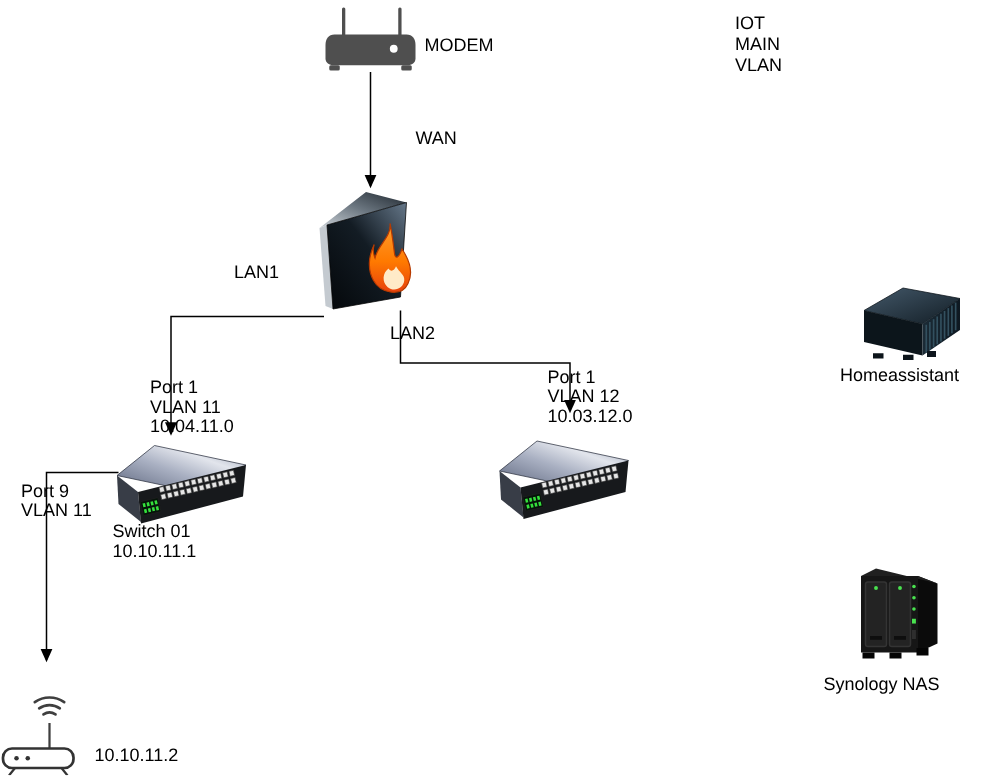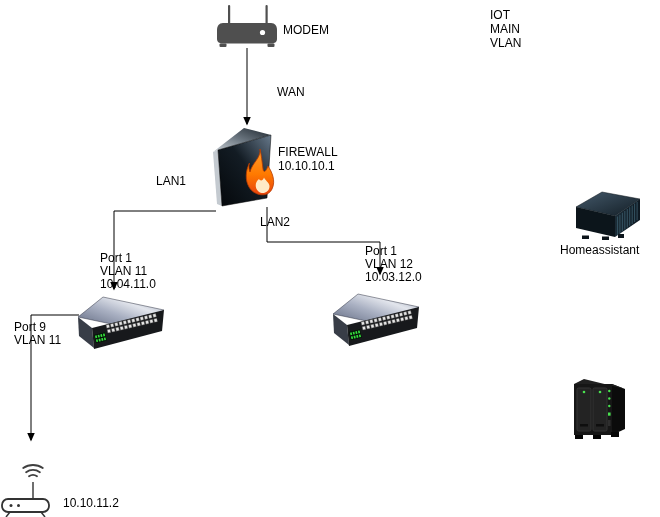--- a/index.html
+++ b/index.html
@@ -125,43 +125,43 @@
       </linearGradient>
     </defs>
     <polygon points="11,34 16,32 20,88 15,86" fill="#c4cad0"></polygon>
     <polygon points="11,34 42,10 69,17 16,32" fill="url(#fwTop)"></polygon>
     <polygon points="16,32 69,17 65,80 20,88" fill="url(#fwFront)" stroke="#000" stroke-width="0.5"></polygon>
     <g transform="translate(44,31)">
       <path d="M14,0 C15,9 6,14 4,23 C2,18 3.5,14 3.5,14 C-0.5,22 -1,31 3,38 C8,47 22,49 26,40 C30,32 26,23 22,17 C20,23 17.5,24 17,20 C16,12 15.5,7 14,0 Z" fill="url(#flameG)" stroke="#b63a00" stroke-width="0.8"></path>
       <path d="M13,30 C9,33 8.5,39 12.5,42.5 C17,46 23,43 23.5,38 C24,34 20,32.5 18,28.5 C17,31.5 14.5,32.5 13,30 Z" fill="#ffeac8"></path>
     </g>
   </svg>
-  <div class="blk" style="left:278px;top:145px;width:80px;line-height:14px">
-    <div>FIREWALL</div>
-    <div>10.10.10.1</div>
-  </div>
 
   <div class="lbl" style="left:156px;top:174px">LAN1</div>
   <div class="lbl" style="left:260px;top:215px">LAN2</div>
 
   <div class="blk" style="left:100px;top:252px;width:92px">
     <div>Port 1</div>
     <div>VLAN 11</div>
     <div>10.04.11.0</div>
   </div>
 
   <div class="blk" style="left:365px;top:245px;width:92px">
     <div>Port 1</div>
     <div>VLAN 12</div>
     <div>10.03.12.0</div>
   </div>
 
   <svg class="abs" style="left:77px;top:296px" width="88" height="54">
     <use href="#switch-shape"></use>
   </svg>
+  <div class="blk" style="left:75px;top:348px;width:90px">
+    <div>Switch 01</div>
+    <div>10.10.11.1</div>
+  </div>
 
   <svg class="abs" style="left:332px;top:293px" width="88" height="54">
     <use href="#switch-shape"></use>
   </svg>
 
   <div class="blk" style="left:14px;top:321px;width:72px">
     <div>Port 9</div>
     <div>VLAN 11</div>
   </div>
 
@@ -223,14 +223,15 @@
     <rect x="28" y="48" width="8" height="2.5" fill="#0e0e0e"></rect>
     <circle cx="41.3" cy="15" r="1.2" fill="#49e24f"></circle>
     <circle cx="41.3" cy="22.5" r="1.2" fill="#49e24f"></circle>
     <circle cx="41.3" cy="30" r="1.2" fill="#49e24f"></circle>
     <rect x="40" y="36.5" width="2.6" height="3.2" fill="#49e24f"></rect>
     <rect x="40" y="44" width="2.6" height="6" fill="#2e2e2e"></rect>
     <rect x="7" y="59" width="8" height="4" fill="#050505"></rect>
     <rect x="25" y="59" width="8" height="4" fill="#050505"></rect>
     <rect x="43" y="56" width="8" height="5" fill="#050505"></rect>
   </svg>
+  <div class="blk" style="left:549px;top:450px;width:105px">Synology NAS</div>
 
 </div>
 
 </body></html>

